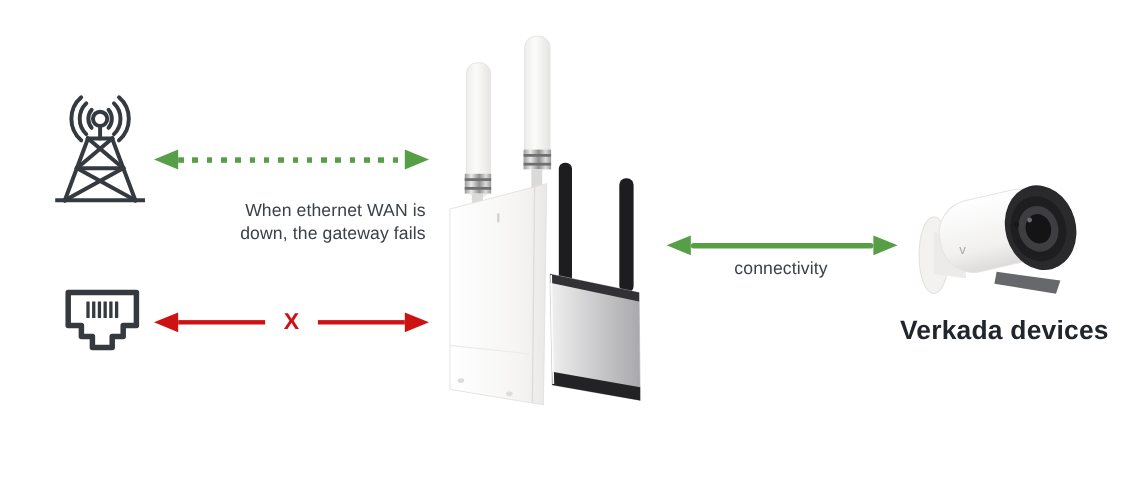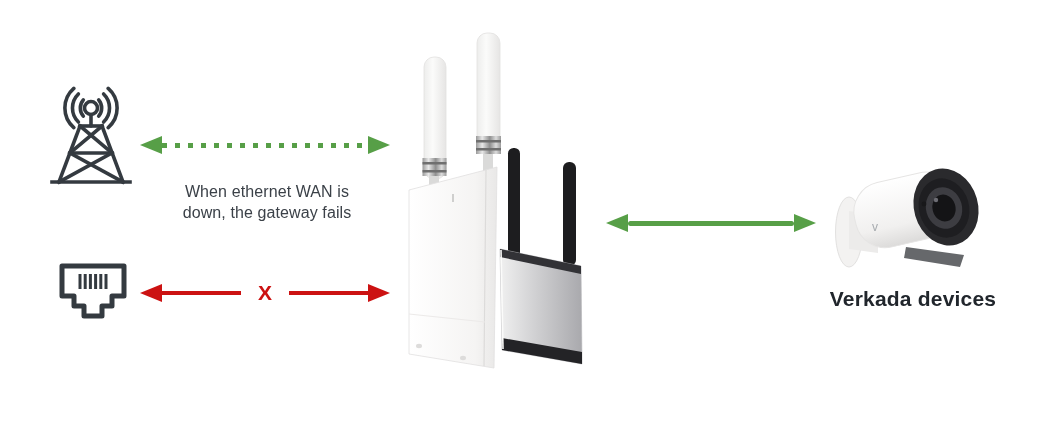--- a/index.html
+++ b/index.html
@@ -27,30 +27,30 @@
   .tri-right-green{border-top:9px solid transparent;border-bottom:9px solid transparent;border-left:22px solid var(--green);}
   .tri-left-red{border-top:9px solid transparent;border-bottom:9px solid transparent;border-right:22px solid var(--red);}
   .tri-right-red{border-top:9px solid transparent;border-bottom:9px solid transparent;border-left:22px solid var(--red);}
   .dots{flex:1;height:5px;background-image:repeating-linear-gradient(90deg,var(--green) 0 5px,transparent 5px 13px);}
   .line-red{flex:1;height:4px;background:var(--red);}
   .line-green{flex:1;height:5px;background:var(--green);border-radius:3px;}
   .x-marker{color:var(--red);font-weight:800;font-size:21px;line-height:1;padding:0 17px;transform:translateY(-1px);}
 
   
   .note{
-    width:240px;text-align:center;color:var(--text);
+    width:240px;text-align:right;color:var(--text);
     font-size:16px;line-height:20.5px;letter-spacing:.1px;font-weight:500;
   }
   .conn-label{
     width:204px;text-align:center;color:var(--text);
     font-size:16px;line-height:20px;letter-spacing:.1px;font-weight:500;
   }
   .verkada-caption{
     width:190px;text-align:center;color:var(--caption);
-    font-size:21px;font-weight:700;letter-spacing:.2px;
+    font-size:24px;font-weight:700;letter-spacing:.2px;
   }
 
   
   .stk{stroke:var(--ink);stroke-width:3.6;fill:none;stroke-linecap:round;}
   .stk-sq{stroke:var(--ink);stroke-width:3.6;fill:none;stroke-linecap:square;}
   .pin{stroke:var(--ink);stroke-width:3;fill:none;stroke-linecap:butt;}
 </style>
 </head>
 <body>
 
@@ -167,20 +167,21 @@
     </svg>
   </div>
 
   <div class="abs arrow" style="left:606px;top:213px;width:210px;height:20px;">
     <div class="tri tri-left-green"></div>
     <div class="line-green"></div>
     <div class="tri tri-right-green"></div>
   </div>
 
   <div class="abs conn-label" style="left:608px;top:235px;">
+    <div>connectivity</div>
   </div>
 
   <div class="abs" style="left:828px;top:155px;width:170px;height:125px;">
     <svg width="170" height="125" viewBox="0 0 170 125">
       <defs>
         <linearGradient id="camg" x1="0" y1="0" x2="0" y2="1">
           <stop offset="0" stop-color="#ffffff"></stop>
             <stop offset="0.7" stop-color="#f1f0ef"></stop>
           <stop offset="1" stop-color="#dcdbda"></stop>
         </linearGradient>

